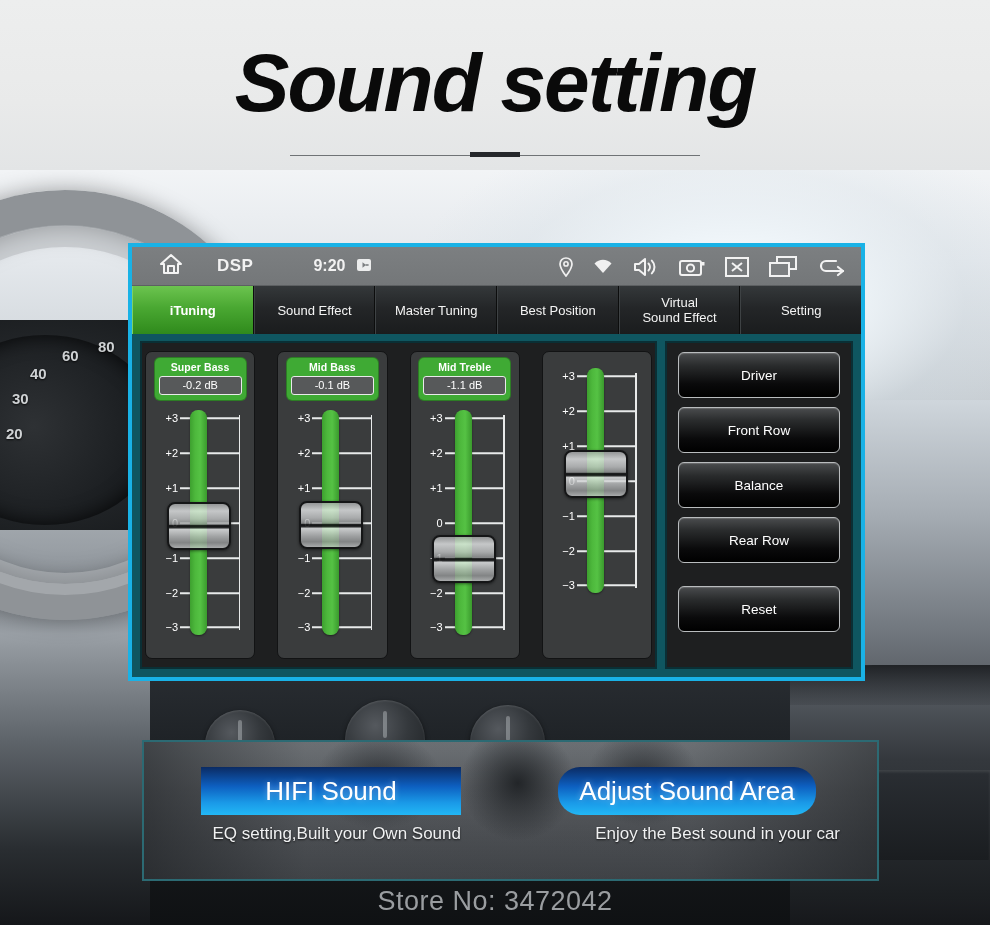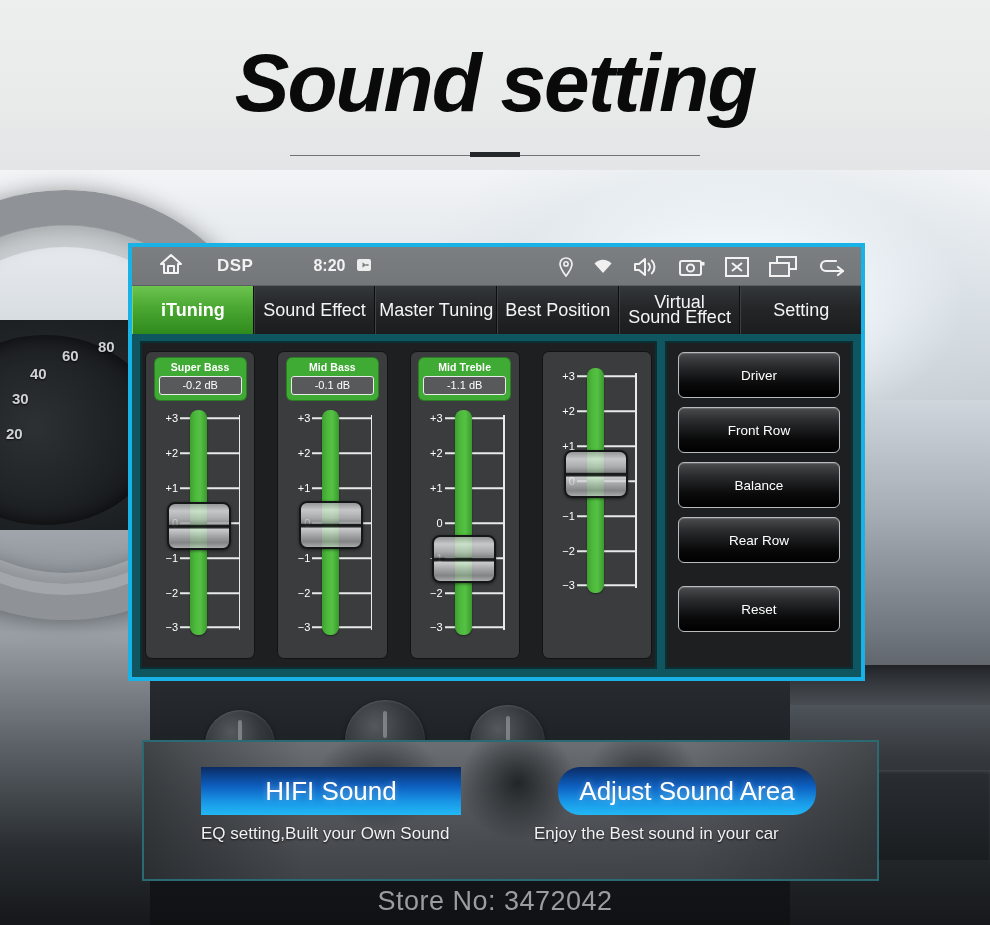--- a/index.html
+++ b/index.html
@@ -137,21 +137,21 @@
   .sb-right{
     position:absolute; right:16px; top:0; height:39px;
     display:flex; align-items:center; gap:20px;
   }
   .sb-right .ic{ display:flex; align-items:center; }
 
   
   .tabs{ display:flex; height:48px; background:#1c1c1c; }
   .tab{
     flex:1; display:flex; align-items:center; justify-content:center;
-    text-align:center; color:#f4f4f4; font-size:18px; line-height:15px;
+    text-align:center; color:#f4f4f4; font-size:13px; line-height:15px;
     background:linear-gradient(180deg,#34383a 0%,#242628 45%,#1a1c1d 100%);
     border-right:1px solid #0c0d0d;
     border-left:1px solid #3e4244;
   }
   .tab:last-child{ border-right:none; }
   .tab.active{
     background:linear-gradient(180deg,#6cc44f 0%,#4aa832 45%,#2f8a1c 100%);
     color:#ffffff; font-weight:bold;
     border-left:1px solid #7fd163;
   }
@@ -263,21 +263,21 @@
   .promo{
     position:absolute; top:25px;
     height:48px; display:flex; align-items:center; justify-content:center;
     background:linear-gradient(180deg,#0b2b63 0%,#0d5fc0 40%,#1a9ae8 75%,#22b8f5 100%);
     color:#ffffff; font-size:26px;
     text-shadow:0 0 6px rgba(255,255,255,0.35);
   }
   .promo.left{ left:57px; width:260px; }
   .promo.right{ left:414px; width:258px;border-radius:22px; }
   .promo-sub{
-    position:absolute; top:82px; color:#f0f1f2; font-size:17px; text-align:left;
+    position:absolute; top:82px; color:#f0f1f2; font-size:17px; text-align:right;
     text-shadow:0 1px 2px rgba(0,0,0,0.75);
   }
   .promo-sub.left{ left:57px; width:260px; }
   .promo-sub.right{ left:390px; width:306px; }
 
   .store-no{
     position:absolute; left:0; top:886px; width:990px; text-align:center;
     color:#9a9da0; font-size:27px; letter-spacing:.5px;
   }
   .bottom-strip{
@@ -322,21 +322,21 @@
 
 <div class="device">
 
   <div class="statusbar">
     <span class="sb-home">
       <svg width="24" height="22" viewBox="0 0 24 22">
           <path d="M12 2 L2 11 h3 v9 h14 v-9 h3 Z M9 13 h6 v7 h-6 Z" fill="none" stroke="#f4f4f4" stroke-width="2" stroke-linejoin="round"></path>
         </svg>
     </span>
     <span class="sb-dsp">DSP</span>
-    <span class="sb-time">8:20</span>
+    <span class="sb-time">9:20</span>
     <span class="sb-badge">
       <svg width="14" height="12" viewBox="0 0 14 12">
           <rect x="0" y="0" width="14" height="12" rx="2" fill="#eceded"></rect>
           <path d="M9 6 L5.5 3.2 v5.6 Z" fill="#7c7f81"></path>
           <rect x="8.6" y="5.2" width="3" height="1.6" fill="#7c7f81"></rect>
         </svg>
     </span>
 
     <div class="sb-right">
       <span class="ic">

